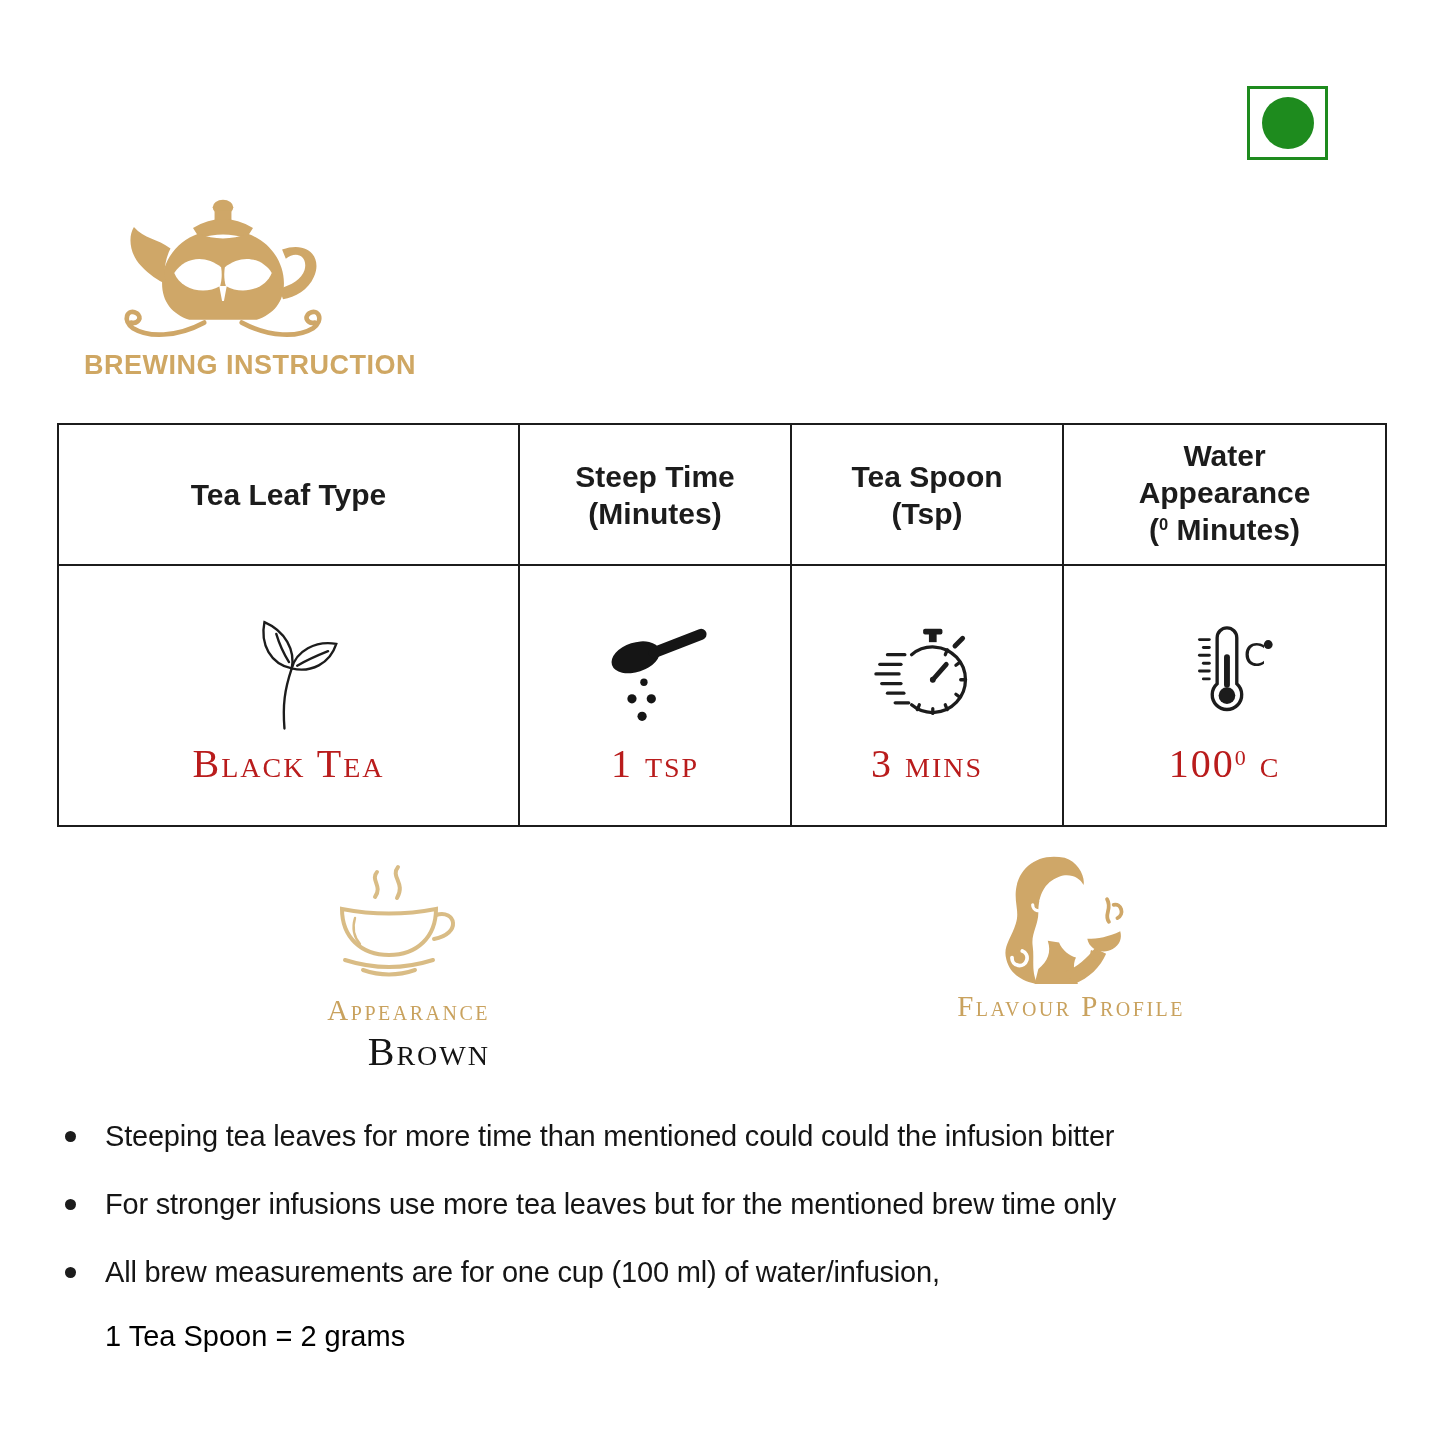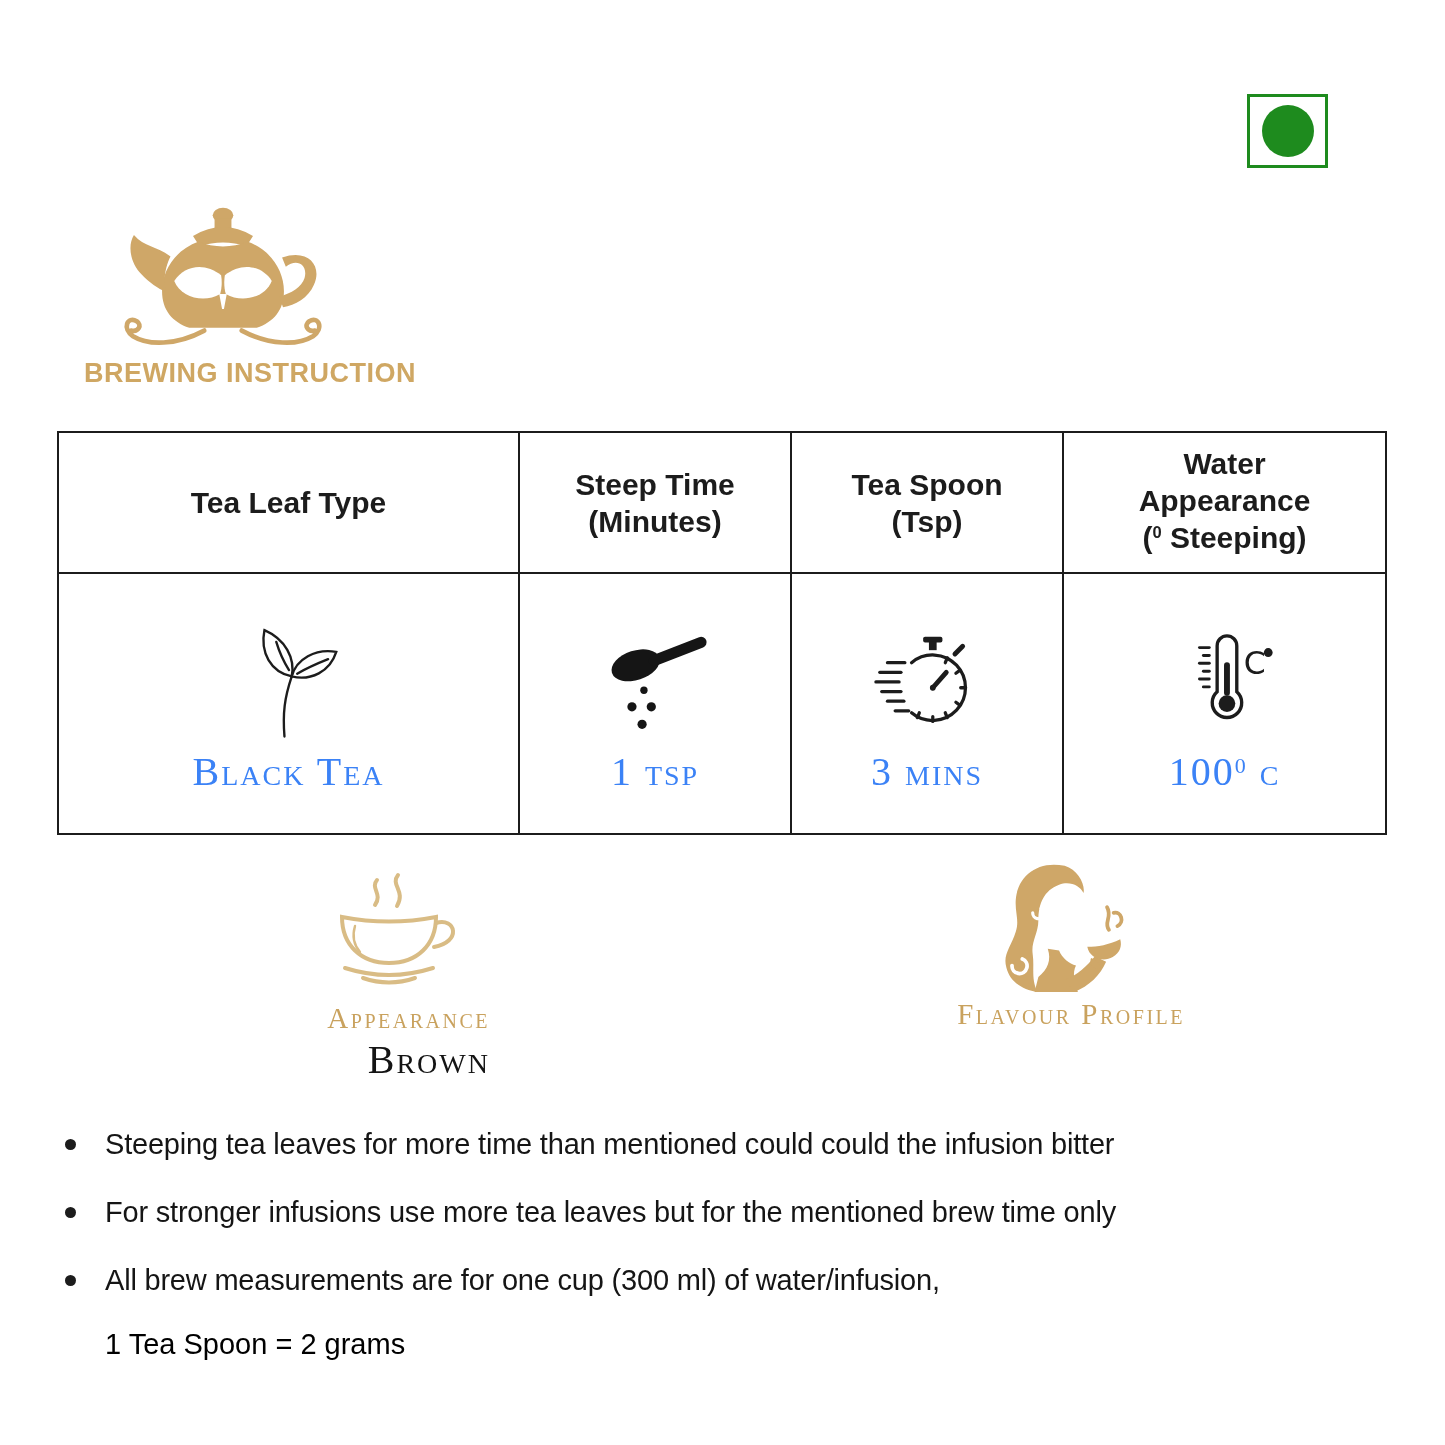--- a/index.html
+++ b/index.html
@@ -1,19 +1,19 @@
 <!DOCTYPE html>
 <html><head>
 <meta charset="utf-8">
 <style>
   * { margin:0; padding:0; box-sizing:border-box; }
   html,body { background:#ffffff; }
   .canvas {
     position:relative; width:1445px; height:1415px; background:#ffffff;
-    font-family:"Liberation Sans", sans-serif; color:#1c1c1c; overflow:hidden;margin-top:8px;
+    font-family:"Liberation Sans", sans-serif; color:#1c1c1c; overflow:hidden;
   }
   
   .veg-mark {
     position:absolute; left:1247px; top:86px; width:81px; height:74px;
     border:3px solid #1E8B1E; background:#fff;
     display:flex; align-items:center; justify-content:center;
   }
   .veg-mark .dot { width:52px; height:52px; border-radius:50%; background:#1E8B1E; }
 
   
@@ -32,21 +32,21 @@
   }
   .th, .td { border-right:2px solid #1c1c1c; }
   .th { border-bottom:2px solid #1c1c1c; display:flex; flex-direction:column; align-items:center; justify-content:center; }
   .th:nth-child(4), .td:last-child { border-right:none; }
   .hdr { font-size:30px; line-height:37px; font-weight:bold; text-align:center; }
   .sup { font-size:55%; position:relative; top:-0.55em; }
   .td { display:flex; flex-direction:column; align-items:center; justify-content:center; padding-top:8px; }
   .icon-box { height:122px; display:flex; align-items:center; justify-content:center; }
   .val {
     font-family:"Liberation Serif", serif; font-variant:small-caps;
-    font-size:40px; letter-spacing:2px; color:#3b82f6; margin-top:6px; white-space:nowrap;
+    font-size:40px; letter-spacing:2px; color:#b91c1c; margin-top:6px; white-space:nowrap;
   }
 
   
   .trait { position:absolute; text-align:right; }
   .trait-appearance { left:290px; top:858px; width:200px; }
   .trait-flavour  { left:935px; top:854px; width:250px; }
   .trait .icon-slot { height:132px; display:flex; align-items:flex-end; justify-content:center; }
   .trait-label {
     font-family:"Liberation Serif", serif; font-variant:small-caps;
     font-size:29px; letter-spacing:2.5px; color:#C9A25E; margin-top:4px; white-space:nowrap;
@@ -107,21 +107,21 @@
       <div class="hdr">Steep Time</div>
       <div class="hdr">(Minutes)</div>
     </div>
     <div class="th">
       <div class="hdr">Tea Spoon</div>
       <div class="hdr">(Tsp)</div>
     </div>
     <div class="th">
       <div class="hdr">Water</div>
       <div class="hdr">Appearance</div>
-      <div class="hdr"><span>(</span><span class="sup">0</span><span> Steeping)</span></div>
+      <div class="hdr"><span>(</span><span class="sup">0</span><span> Minutes)</span></div>
     </div>
 
     <div class="td">
       <div class="icon-box">
         <svg width="100" height="122" viewBox="0 0 110 130" fill="none" stroke="#1c1c1c" stroke-width="2.6" stroke-linecap="round">
           <path d="M50,126 C48,100 50,84 58,60"></path>
           <path d="M58,60 C35,55 23,34 28,9 C51,19 62,40 58,60 Z"></path>
           <path d="M55,53 C48,42 44,32 41,22"></path>
           <path d="M58,60 C63,41 84,29 107,33 C100,55 79,65 58,60 Z"></path>
           <path d="M64,57 C76,50 88,45 98,41"></path>
@@ -232,18 +232,18 @@
     <div class="note-row">
       <span class="bullet-dot"></span>
       <span class="note-text">Steeping tea leaves for more time than mentioned could could the infusion bitter</span>
     </div>
     <div class="note-row">
       <span class="bullet-dot"></span>
       <span class="note-text">For stronger infusions use more tea leaves but for the mentioned brew time only</span>
     </div>
     <div class="note-row">
       <span class="bullet-dot"></span>
-      <span class="note-text">All brew measurements are for one cup (300 ml) of water/infusion,</span>
+      <span class="note-text">All brew measurements are for one cup (100 ml) of water/infusion,</span>
     </div>
     <div class="footnote">1 Tea Spoon = 2 grams</div>
   </div>
 
 </div>
 
 </body></html>

